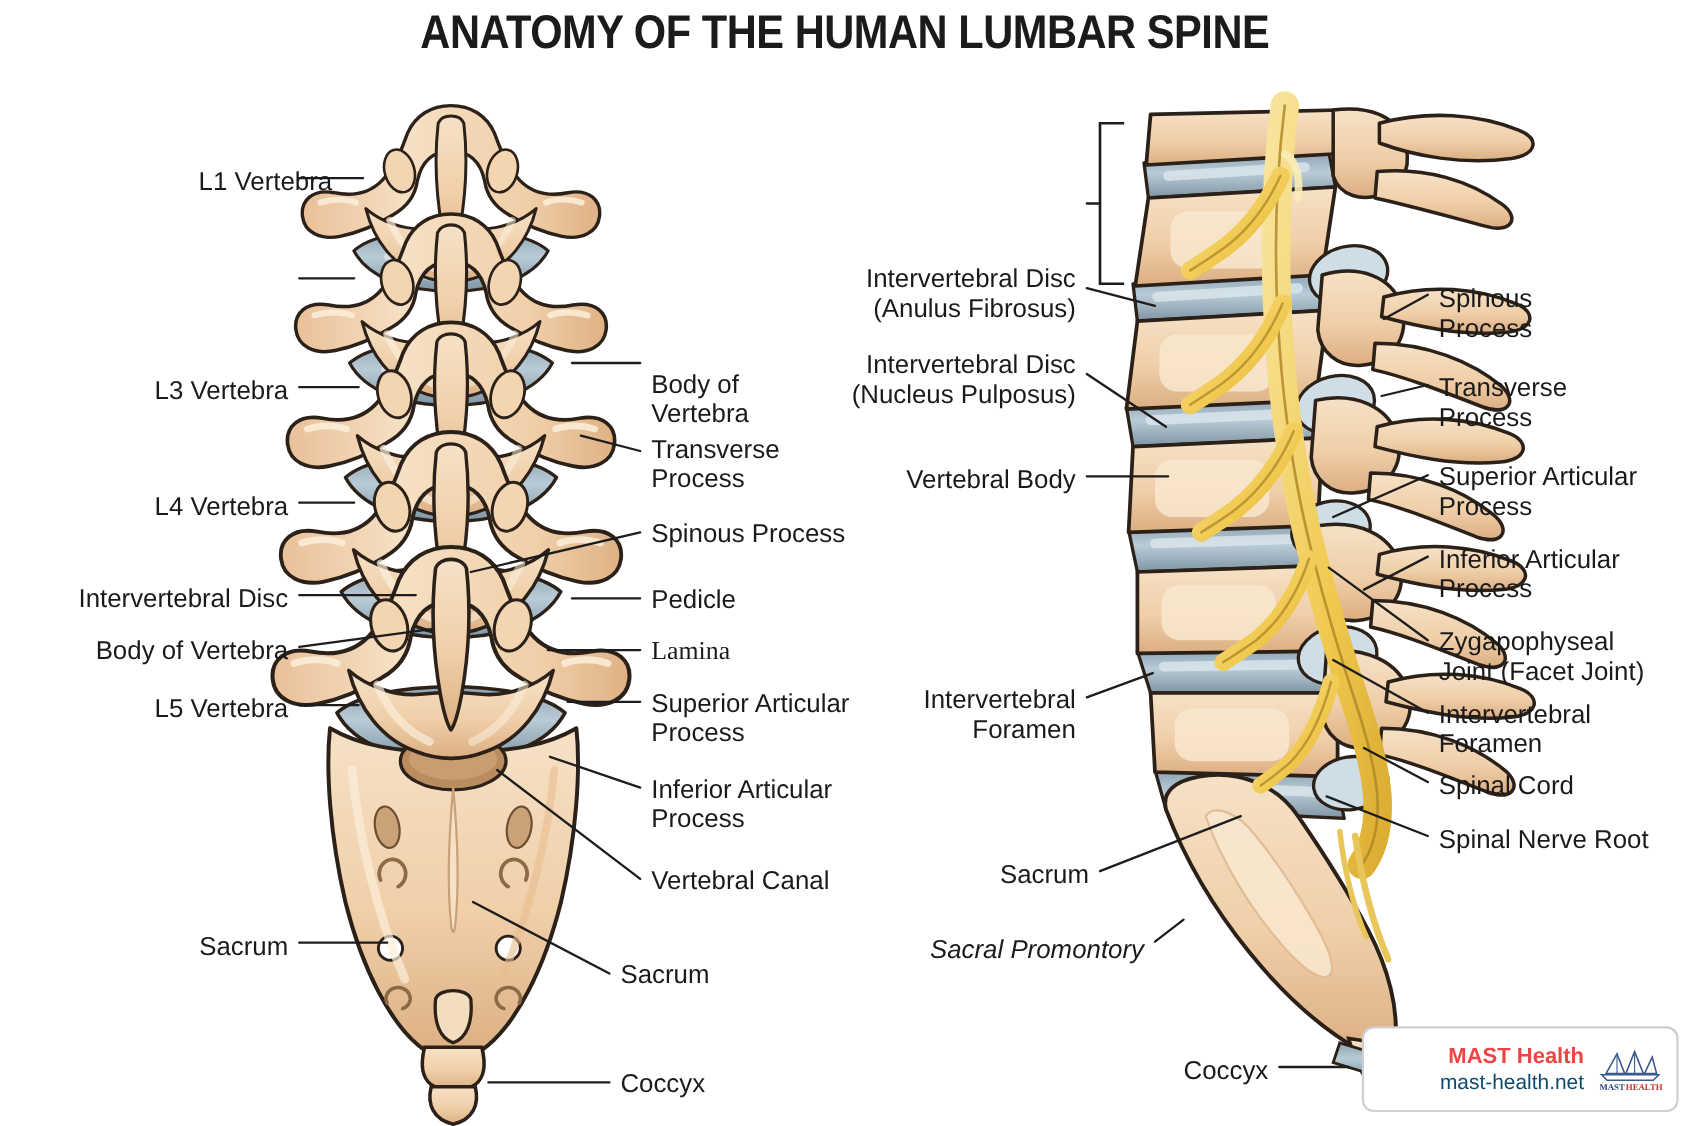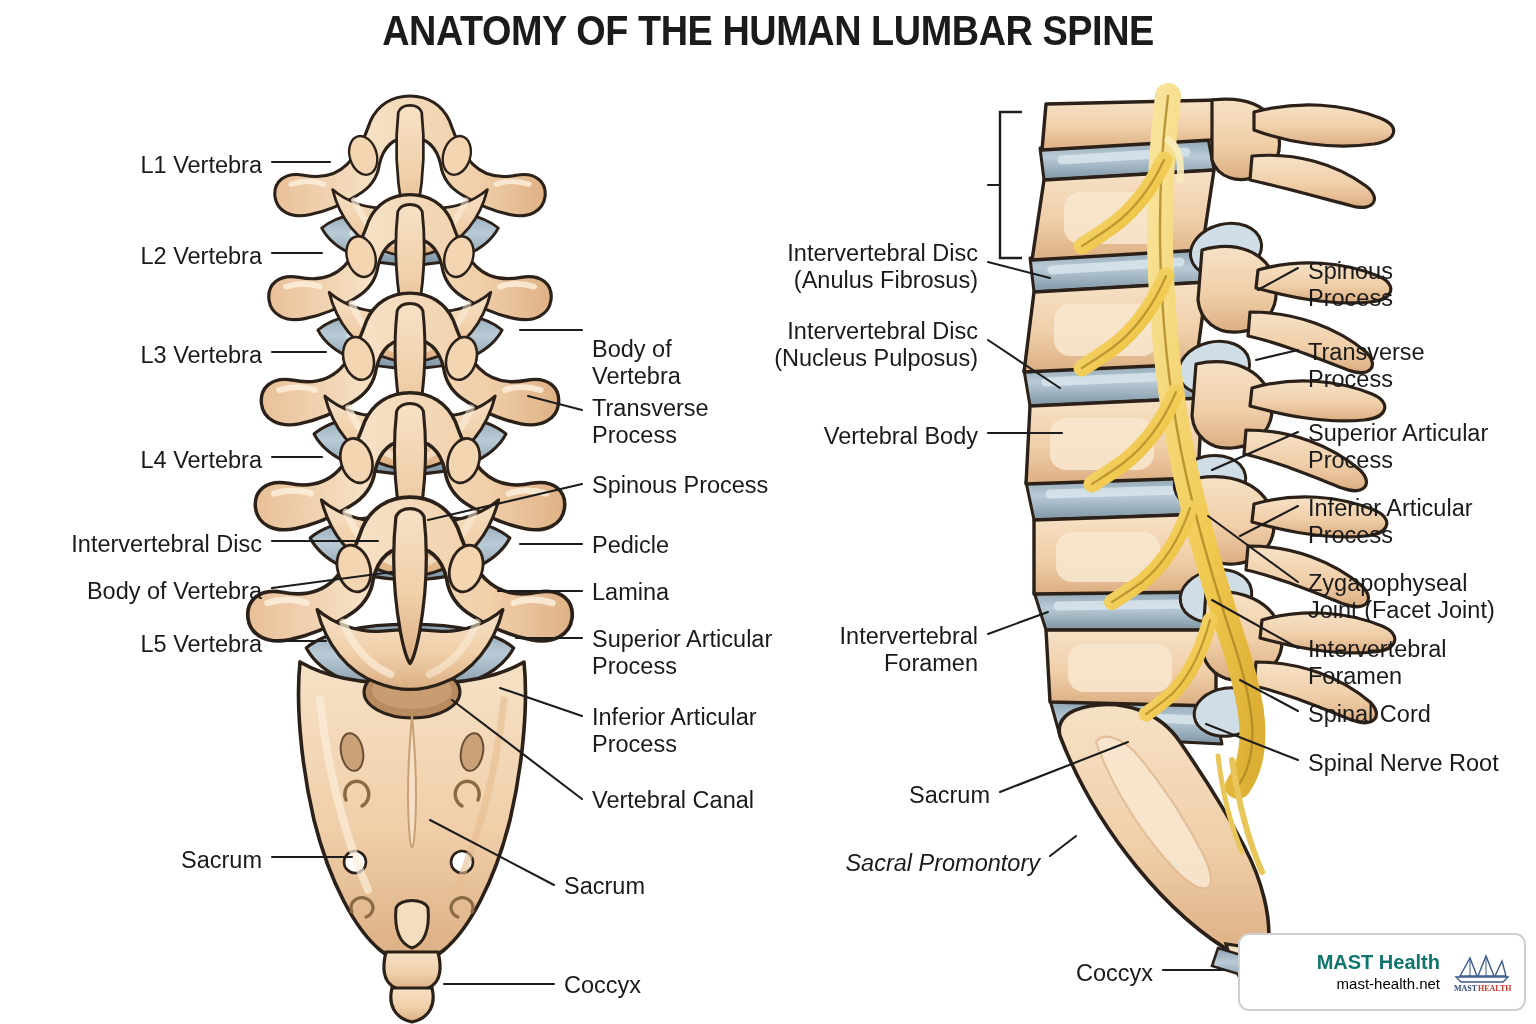--- a/index.html
+++ b/index.html
@@ -24,22 +24,22 @@
   .ld{stroke:#1d1d1d;stroke-width:2.1;fill:none;stroke-linecap:round;}
   .brk{stroke:#1d1d1d;stroke-width:2.4;fill:none;}
 
   
   .wm{
     position:absolute;left:1238px;top:933px;width:288px;height:78px;
     background:#fff;border:2px solid #cfcfcf;border-radius:11px;
     display:flex;align-items:center;justify-content:flex-end;padding-right:12px;box-sizing:border-box;
   }
   .wm-txt{text-align:right;margin-right:10px;}
-  .wm-name{font-size:20px;font-weight:bold;color:#0f766e;line-height:1.25;}
-  .wm-url{font-size:15px;color:#000000;line-height:1.25;}
+  .wm-name{font-size:20px;font-weight:bold;color:#ef4444;line-height:1.25;}
+  .wm-url{font-size:19px;color:#0c4a6e;line-height:1.25;}
   .wm-logo{width:62px;height:46px;display:block;}
 </style>
 </head>
 <body>
 
 <div id="stage">
 
   <div class="title">ANATOMY OF THE HUMAN LUMBAR SPINE</div>
 
   <svg class="art" viewBox="0 0 1536 1024">
@@ -312,36 +312,35 @@
       <line class="ld" x1="1298" y1="350" x2="1256" y2="360"></line>
       <line class="ld" x1="1298" y1="432" x2="1212" y2="470"></line>
       <line class="ld" x1="1298" y1="506" x2="1240" y2="536"></line>
       <line class="ld" x1="1298" y1="582" x2="1208" y2="516"></line>
       <line class="ld" x1="1298" y1="648" x2="1212" y2="600"></line>
       <line class="ld" x1="1298" y1="711" x2="1240" y2="680"></line>
       <line class="ld" x1="1298" y1="760" x2="1206" y2="724"></line>
     </g>
   </svg>
 
-  <div class="lbl r" style="left:0;width:262px;top:152px;">L1 Vertebra</div>
-  <div class="lbl r" style="left:0;width:262px;top:243px;">L2 Vertebra</div>
+  <div class="lbl r" style="left:0;width:262px;top:152px;padding-left:40px;">L1 Vertebra</div>
   <div class="lbl r" style="left:0;width:262px;top:342px;">L3 Vertebra</div>
   <div class="lbl r" style="left:0;width:262px;top:447px;">L4 Vertebra</div>
   <div class="lbl r" style="left:0;width:262px;top:531px;">Intervertebral Disc</div>
   <div class="lbl r" style="left:0;width:262px;top:578px;">Body of Vertebra</div>
   <div class="lbl r" style="left:0;width:262px;top:631px;">L5 Vertebra</div>
   <div class="lbl r" style="left:0;width:262px;top:847px;">Sacrum</div>
 
   <div class="lbl l" style="left:592px;top:336px;">Body of
 Vertebra</div>
   <div class="lbl l" style="left:592px;top:395px;">Transverse
 Process</div>
   <div class="lbl l" style="left:592px;top:472px;">Spinous Process</div>
   <div class="lbl l" style="left:592px;top:532px;">Pedicle</div>
-  <div class="lbl l" style="left:592px;top:579px;">Lamina</div>
+  <div class="lbl l" style="left:592px;top:579px;font-family:Liberation Serif, serif;">Lamina</div>
   <div class="lbl l" style="left:592px;top:626px;">Superior Articular
 Process</div>
   <div class="lbl l" style="left:592px;top:704px;">Inferior Articular
 Process</div>
   <div class="lbl l" style="left:592px;top:787px;text-align:center;">Vertebral Canal</div>
   <div class="lbl l" style="left:564px;top:873px;">Sacrum</div>
   <div class="lbl l" style="left:564px;top:972px;">Coccyx</div>
 
   <div class="lbl r" style="left:700px;width:278px;top:240px;">Intervertebral Disc
 (Anulus Fibrosus)</div>

